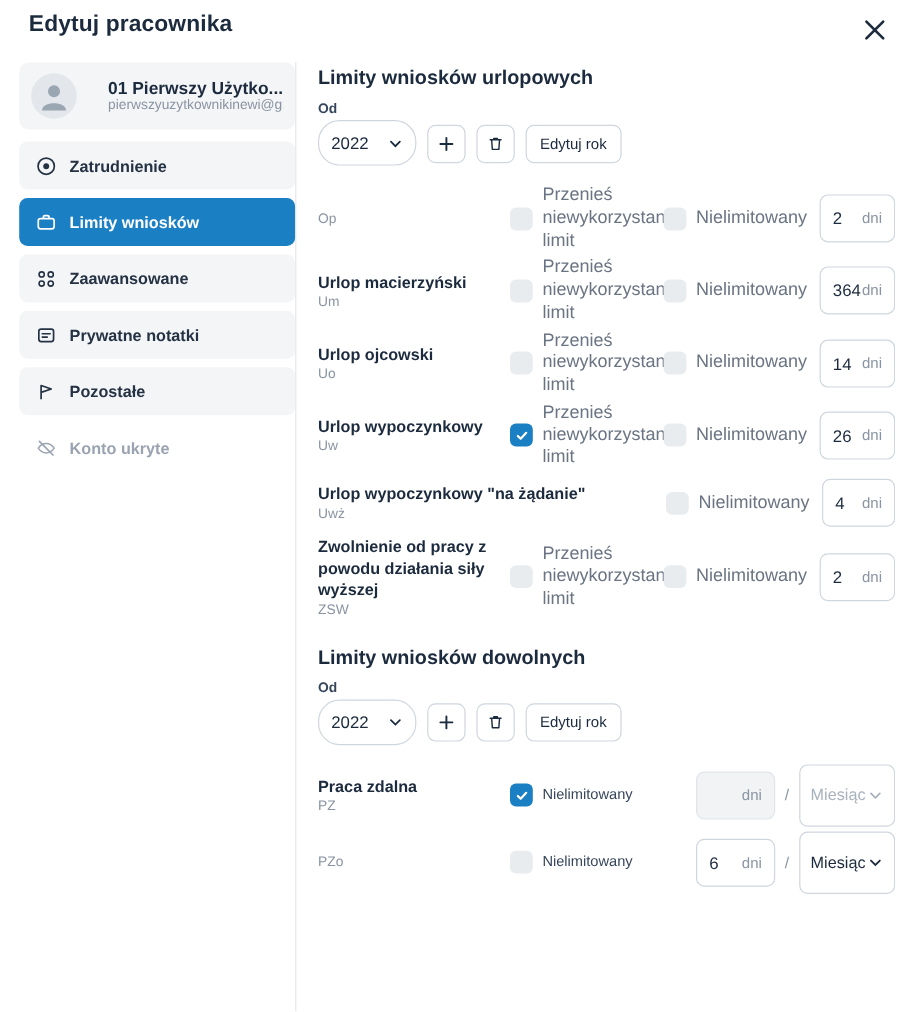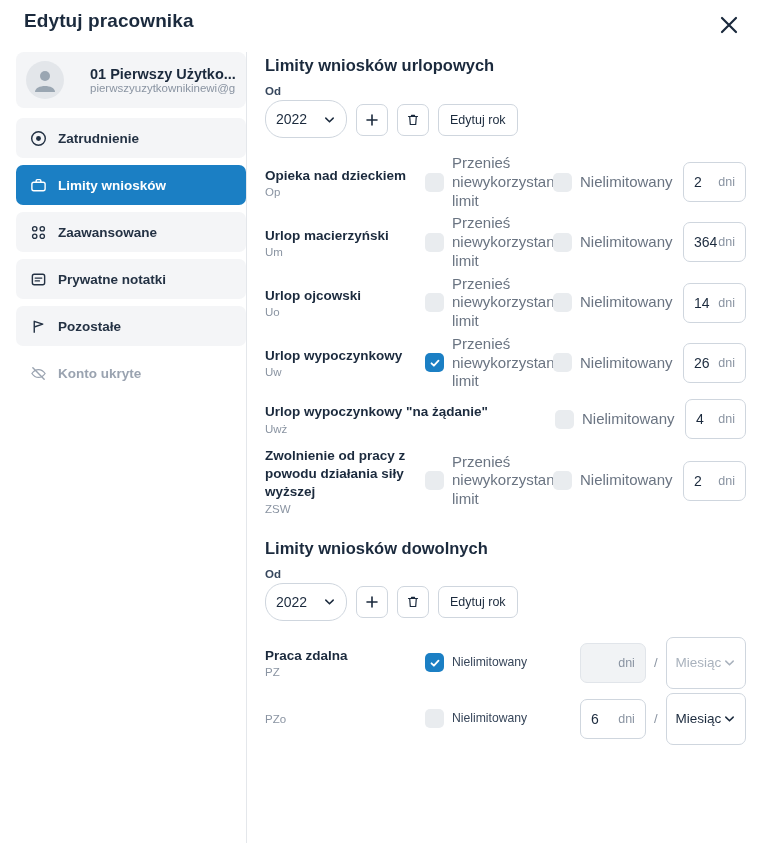--- a/index.html
+++ b/index.html
@@ -391,21 +391,20 @@
         <div class="icon-btn" style="margin-top:16px">
           <svg width="14" height="14" viewBox="0 0 14 14">
               <path d="M2.5 3.5h9M5.5 3.5V2.3h3v1.2M3.7 3.5l.6 8h5.4l.6-8" fill="none" stroke="#1b2a3d" stroke-width="1.2" stroke-linecap="round" stroke-linejoin="round"></path>
             </svg>
         </div>
         <div class="text-btn" style="margin-top:16px">Edytuj rok</div>
       </div>
 
       <div class="limit-row">
         <div class="lr-name">
-          <div class="lr-title">Opieka nad dzieckiem</div>
           <div class="lr-code">Op</div>
         </div>
         <div class="lr-carry">
           <div class="cb"></div>
           <div class="cb-label">Przenieś niewykorzystany limit</div>
         </div>
         <div class="lr-unlim">
           <div class="cb"></div>
           <div class="cb-label">Nielimitowany</div>
         </div>

